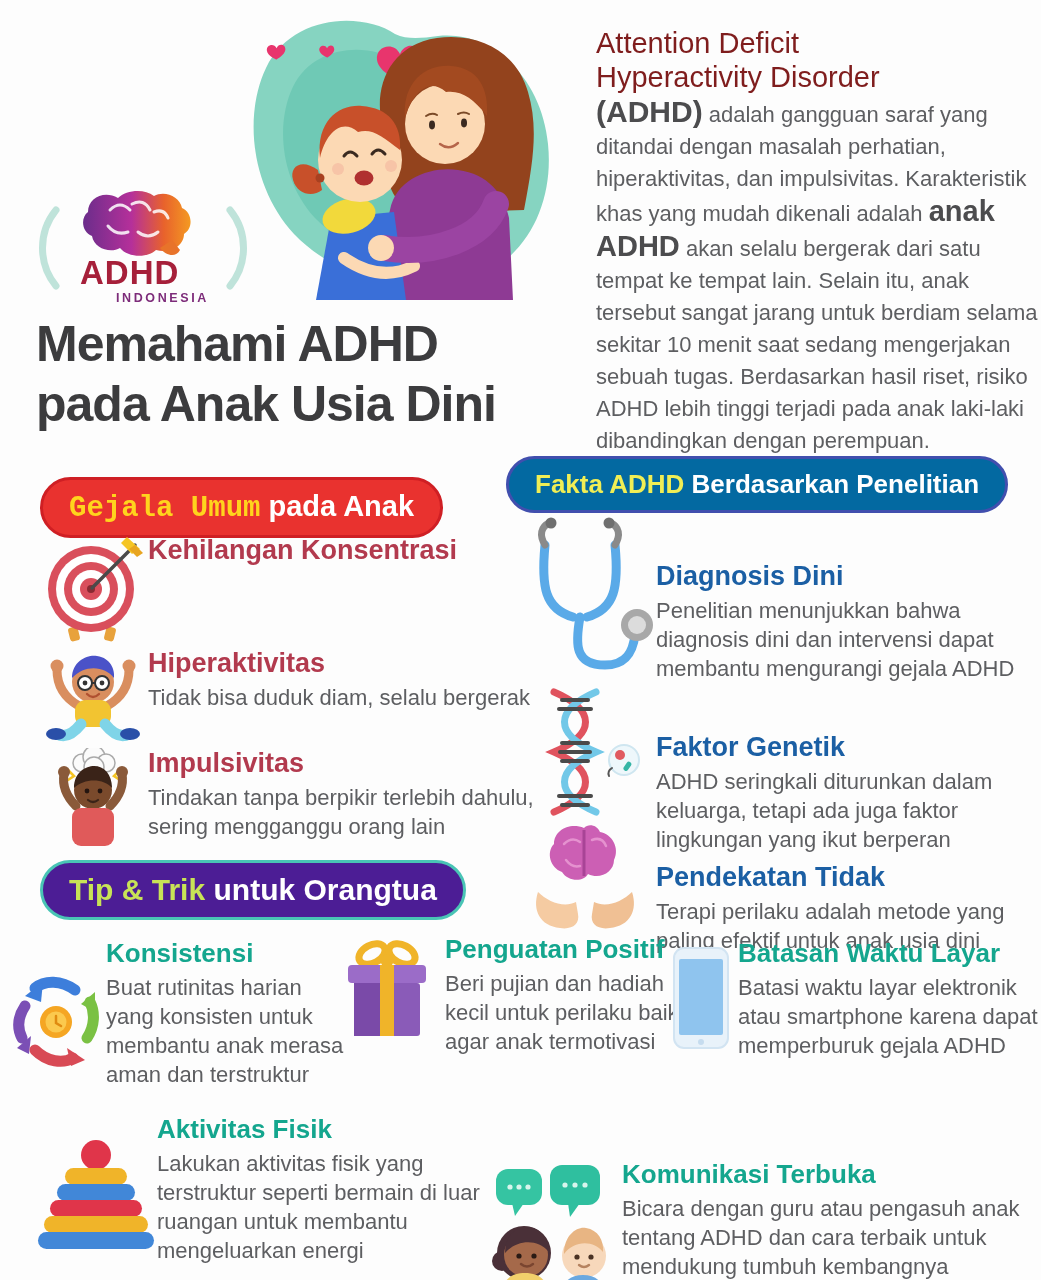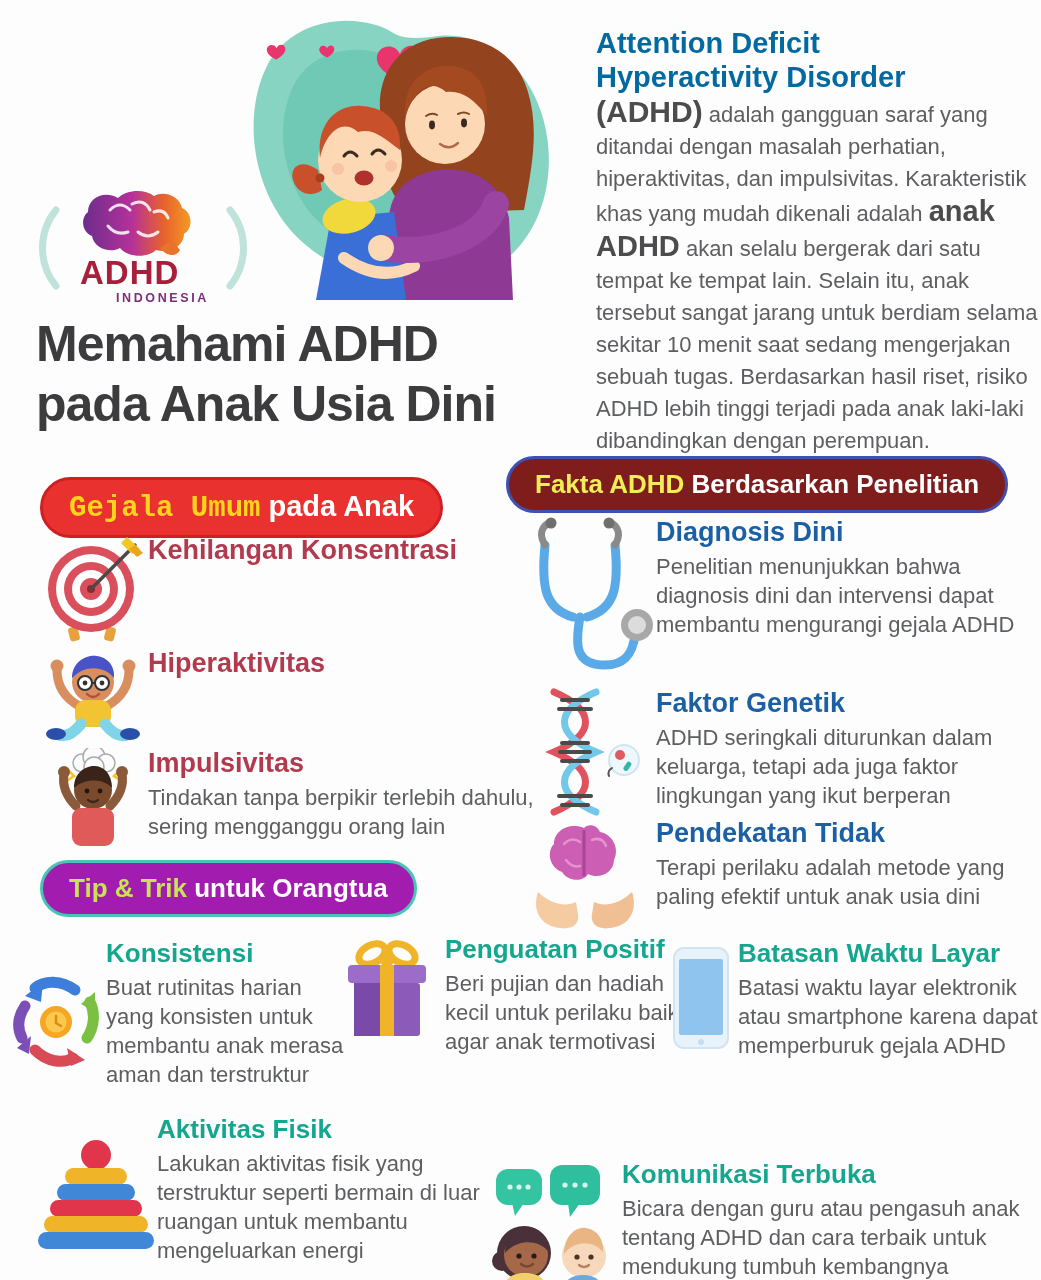--- a/index.html
+++ b/index.html
@@ -11,42 +11,42 @@
   .abs{position:absolute;}
   
   .logo{position:absolute;left:38px;top:188px;width:210px;height:126px;text-align:right;}
   .logo .brand{position:absolute;left:42px;top:66px;font-size:33px;font-weight:bold;color:#a6203a;letter-spacing:1px;}
   .logo .sub{position:absolute;left:78px;top:103px;font-size:12.5px;letter-spacing:2.6px;color:#7d2c7a;font-weight:bold;}
   .main-title{
     position:absolute;left:36px;top:314px;width:545px;
     font-size:50px;line-height:60px;font-weight:bold;color:#3c3c3e;letter-spacing:-1px;
   }
   .intro{position:absolute;left:596px;top:26px;width:442px;font-size:22px;line-height:32px;color:#5d5e61;}
-  .intro .lead{font-size:29px;line-height:34px;font-weight:bold;color:#0369a1;margin:0;}
+  .intro .lead{font-size:29px;line-height:34px;font-weight:normal;color:#7f1d1d;margin:0;}
   .intro p{margin:2px 0 0;}
   .intro .abbr{font-size:30px;font-weight:bold;color:#4c4c4e;}
   .intro .emph{font-size:29px;font-weight:bold;color:#4c4c4e;}
   
   .badge{
     position:absolute;white-space:nowrap;border-radius:44px;
     font-weight:bold;padding:10px 26px;color:#fff;
   }
   .badge-gejala{left:40px;top:477px;font-size:29px;background:#e9322f;border:3px solid #cf1f24;}
   .badge-gejala .hl{color:#ffd41d;font-family:Liberation Mono, monospace;}
-  .badge-fakta{left:506px;top:456px;font-size:26px;background:#7f1d1d;border:3px solid #414fae;}
+  .badge-fakta{left:506px;top:456px;font-size:26px;background:#0369a1;border:3px solid #414fae;}
   .badge-fakta .hl{color:#f0ee55;}
-  .badge-tips{left:40px;top:860px;font-size:26px;background:#a21caf;border:3px solid #49c4b5;}
+  .badge-tips{left:40px;top:860px;font-size:30px;background:#4c1d95;border:3px solid #49c4b5;}
   .badge-tips .hl{color:#c8e356;}
   
   .item{position:absolute;display:flex;align-items:flex-start;}
   .item .ic{flex:none;display:flex;justify-content:center;}
   .item .tx{flex:none;}
   .h{font-weight:bold;margin:0 0 4px;}
   .h-gejala{color:#b23a4e;font-size:27px;}
-  .h-fakta{color:#1b5fa4;font-size:27px;}
+  .h-fakta{color:#1b5fa4;font-size:27px;margin-top:44px;}
   .h-tips{color:#14a68e;font-size:26px;}
   .desc{font-size:22px;line-height:29px;color:#5d5e61;}
 </style>
 </head>
 <body>
 
 <div class="poster">
 
   <svg class="abs" style="left:232px;top:6px" width="330" height="294" viewBox="0 0 330 294">
     <path d="M163,28 C130,6 60,8 34,62 C12,108 18,180 62,228 C104,272 180,294 238,274 C296,254 322,196 316,138 C310,74 262,24 206,30 C190,32 176,34 163,28 Z" fill="#86d4c1"></path>
@@ -171,20 +171,21 @@
         <path d="M42,46 q6,6 12,0" stroke="#b05030" stroke-width="2.4" fill="none" stroke-linecap="round"></path>
         <rect x="30" y="52" width="36" height="27" rx="11" fill="#f2c431"></rect>
         <path d="M36,76 C28,86 20,90 12,86" stroke="#7fd4e8" stroke-width="11" fill="none" stroke-linecap="round"></path>
         <ellipse cx="11" cy="86" rx="10" ry="6" fill="#2a4fa8"></ellipse>
         <path d="M60,76 C68,86 76,90 84,86" stroke="#7fd4e8" stroke-width="11" fill="none" stroke-linecap="round"></path>
         <ellipse cx="85" cy="86" rx="10" ry="6" fill="#2a4fa8"></ellipse>
       </svg>
     </div>
     <div class="tx" style="width:410px">
       <div class="h h-gejala">Hiperaktivitas</div>
+      <div class="desc">Tidak bisa duduk diam, selalu bergerak</div>
     </div>
   </div>
 
   <div class="item" style="left:40px;top:748px;width:520px">
     <div class="ic" style="width:108px">
       <svg width="88" height="98" viewBox="0 0 88 98">
         <g fill="#fbfbfb" stroke="#aaaaaa" stroke-width="1.5">
           <circle cx="32" cy="15" r="9"></circle>
             <circle cx="44" cy="9" r="11"></circle>
           <circle cx="56" cy="15" r="9"></circle>

